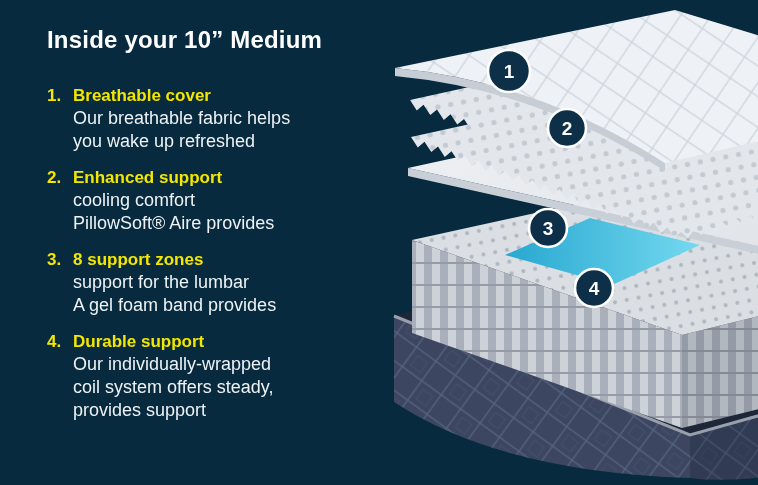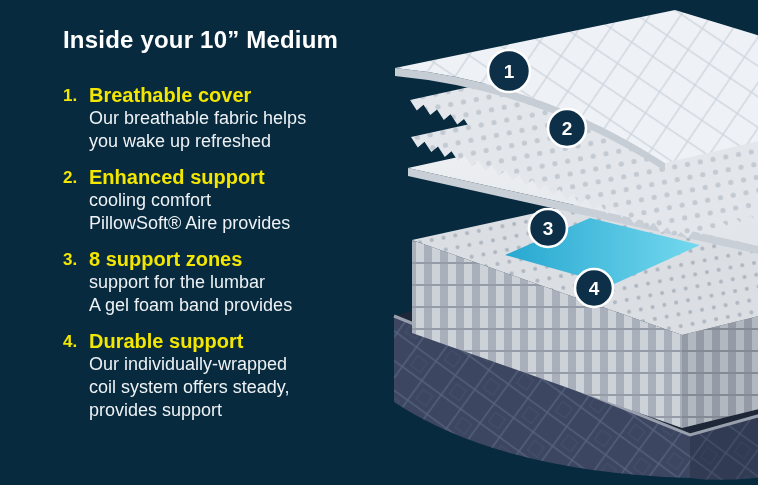--- a/index.html
+++ b/index.html
@@ -1,31 +1,31 @@
 <!DOCTYPE html>
 <html><head>
 <meta charset="utf-8">
 <style>
   html,body{margin:0;padding:0;}
   body{
     width:758px;height:485px;position:relative;overflow:hidden;
     background:#072a3f;
     font-family:"Liberation Sans",sans-serif;
   }
-  .panel{position:absolute;left:63px;top:26px;width:320px;z-index:2;}
+  .panel{position:absolute;left:47px;top:26px;width:320px;z-index:2;}
   .title{
     color:#ffffff;font-size:24px;font-weight:bold;letter-spacing:.2px;
     margin:0 0 30px 0;
   }
   .item{display:flex;margin-bottom:13px;}
   .item-num{
     flex:none;width:26px;color:#f3e600;font-weight:bold;
     font-size:17px;line-height:23px;
   }
-  .item-heading{color:#f3e600;font-weight:bold;font-size:20px;line-height:23px;}
+  .item-heading{color:#f3e600;font-weight:bold;font-size:17px;line-height:23px;}
   .item-line{color:#eef2f5;font-size:18px;line-height:23px;}
   .diagram{position:absolute;left:0;top:0;z-index:1;}
   .badge-circle{fill:#0d2f47;stroke:#ffffff;stroke-width:2.6;}
   .badge-num{fill:#ffffff;font-weight:bold;font-size:19px;text-anchor:middle;}
 </style>
 </head>
 <body>
 
 <div class="panel">
   <h1 class="title">Inside your 10” Medium</h1>

